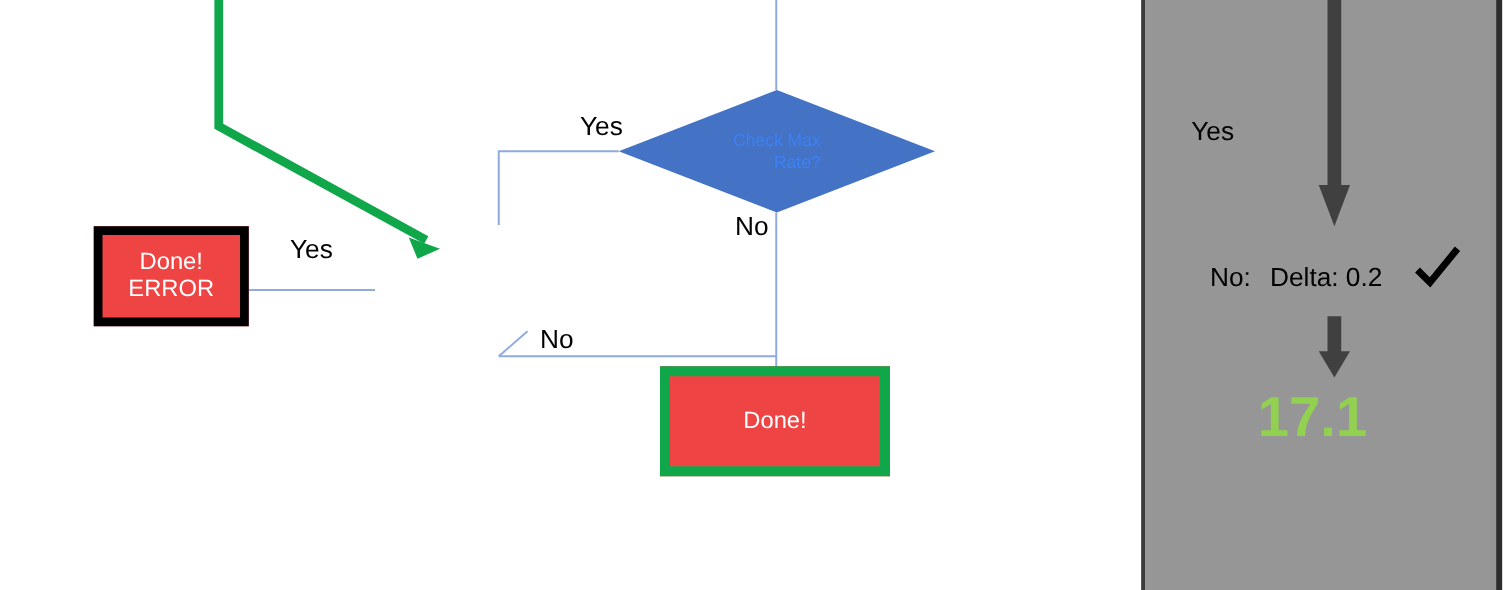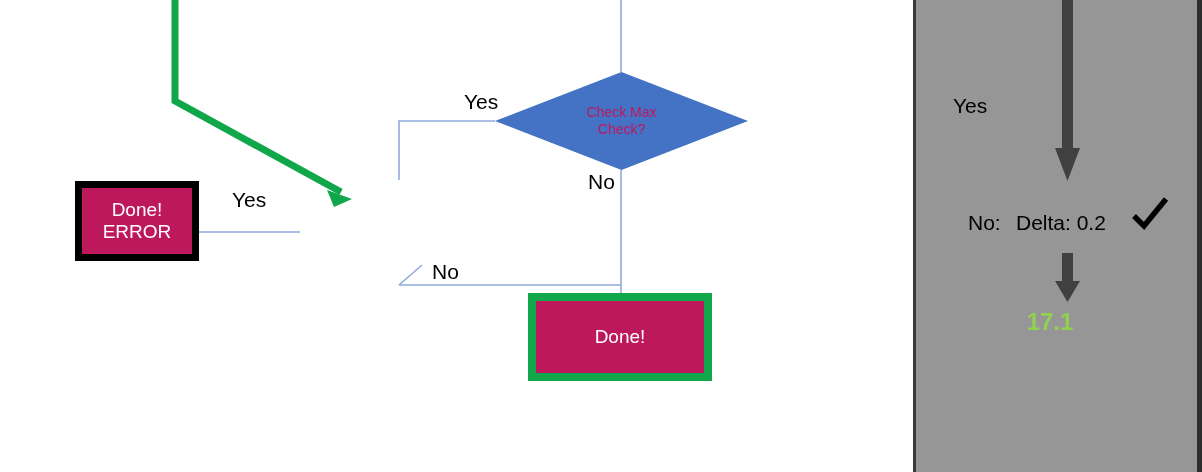--- a/index.html
+++ b/index.html
@@ -37,21 +37,21 @@
     box-sizing: border-box;
     display: flex;
     align-items: center;
     justify-content: center;
     text-align: center;
     color: #ffffff;
     line-height: 1.18;
   }
 
   .proc-box {
-    background: #be185d;
+    background: #ef4444;
   }
 
   #node-done-error {
     left: 75px;
     top: 181px;
     width: 124px;
     height: 80px;
     border: 7px solid #000000;
     font-size: 19px;
   }
@@ -74,22 +74,22 @@
     overflow: visible;
   }
   .diamond-label {
     position: absolute;
     left: 0; top: 0;
     width: 100%;
     height: 100%;
     display: flex;
     align-items: center;
     justify-content: center;
-    text-align: center;
-    color: #be185d;
+    text-align: right;
+    color: #3b82f6;
     font-size: 14px;
     line-height: 1.25;
     pointer-events: none;
   }
 
   #node-rate-check {
     left: 300px;
     top: 180px;
     width: 245px;
     height: 105px;
@@ -140,21 +140,21 @@
   #panel-yes   { left: 37px;  top: 94px; }
   #panel-no    { left: 52px;  top: 211px; }
   #panel-delta { left: 100px; top: 211px; }
   #panel-value {
     position: absolute;
     left: 24px;
     top: 308px;
     width: 220px;
     text-align: center;
     color: #92d050;
-    font-size: 24px;
+    font-size: 45px;
     font-weight: bold;
     white-space: nowrap;
   }
   #panel-check {
     position: absolute;
     left: 215px;
     top: 196px;
     width: 38px;
     height: 38px;
   }
@@ -193,21 +193,21 @@
     </div>
 
 
     <div class="diamond-wrap" id="node-max-rate">
       <svg width="253" height="98" viewBox="0 0 253 98">
         <polygon points="126.5,0 253,49 126.5,98 0,49" fill="#4472c4"></polygon>
       </svg>
       <div class="diamond-label">
         <div>
           <div>Check Max</div>
-          <div>Check?</div>
+          <div>Rate?</div>
         </div>
       </div>
     </div>
 
     <div class="node proc-box" id="node-done">
       <div>Done!</div>
     </div>
 
     <div class="edge-label" id="label-yes-error">Yes</div>
     <div class="edge-label" id="label-yes-maxrate">Yes</div>

